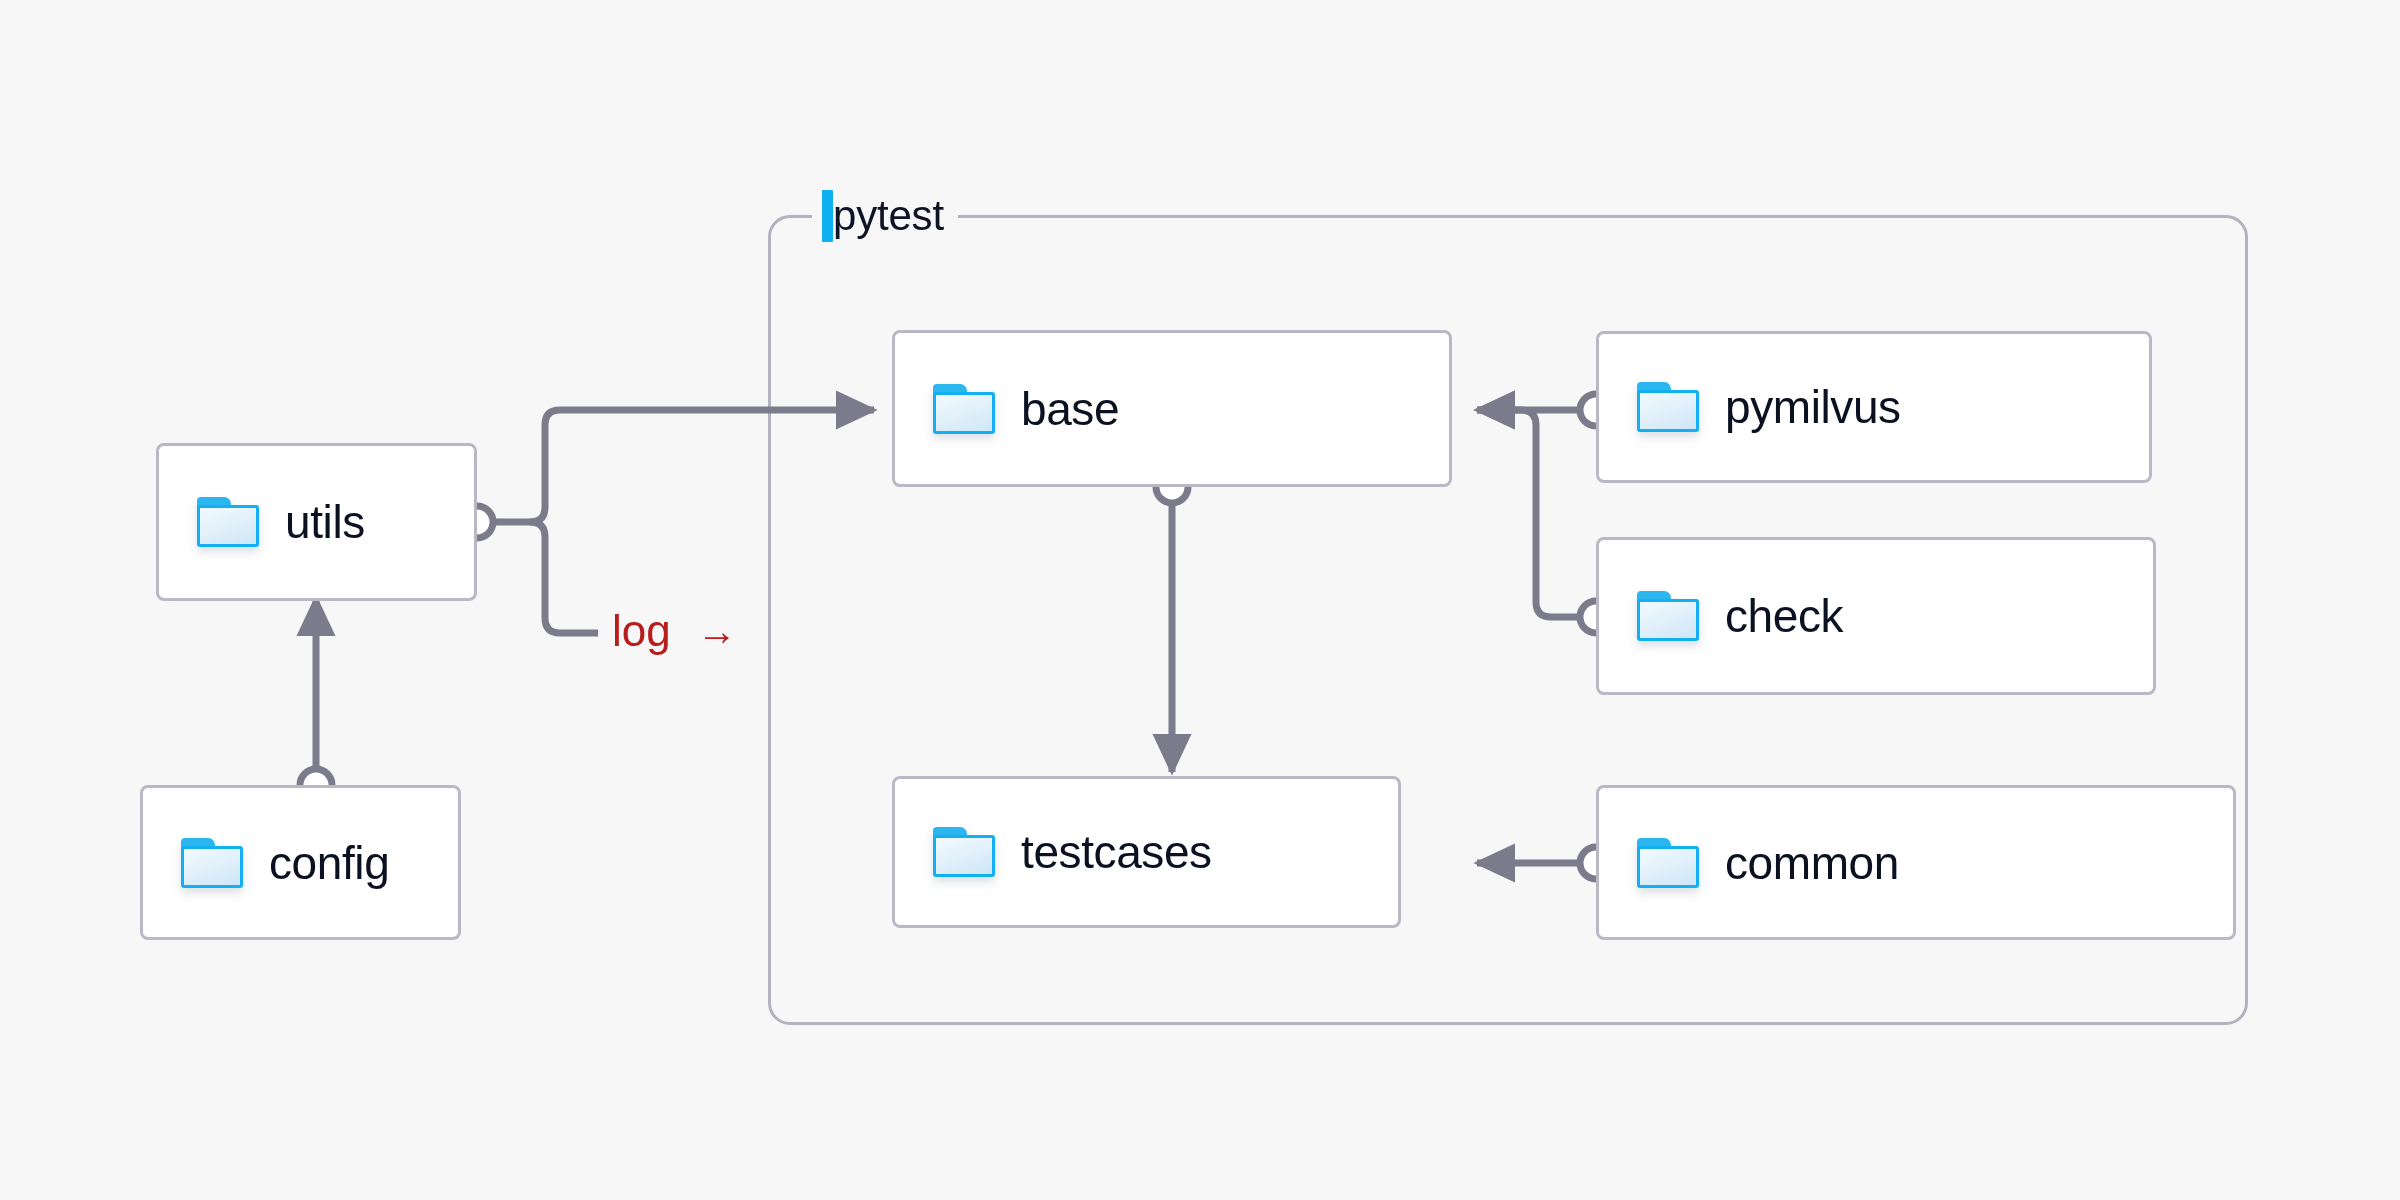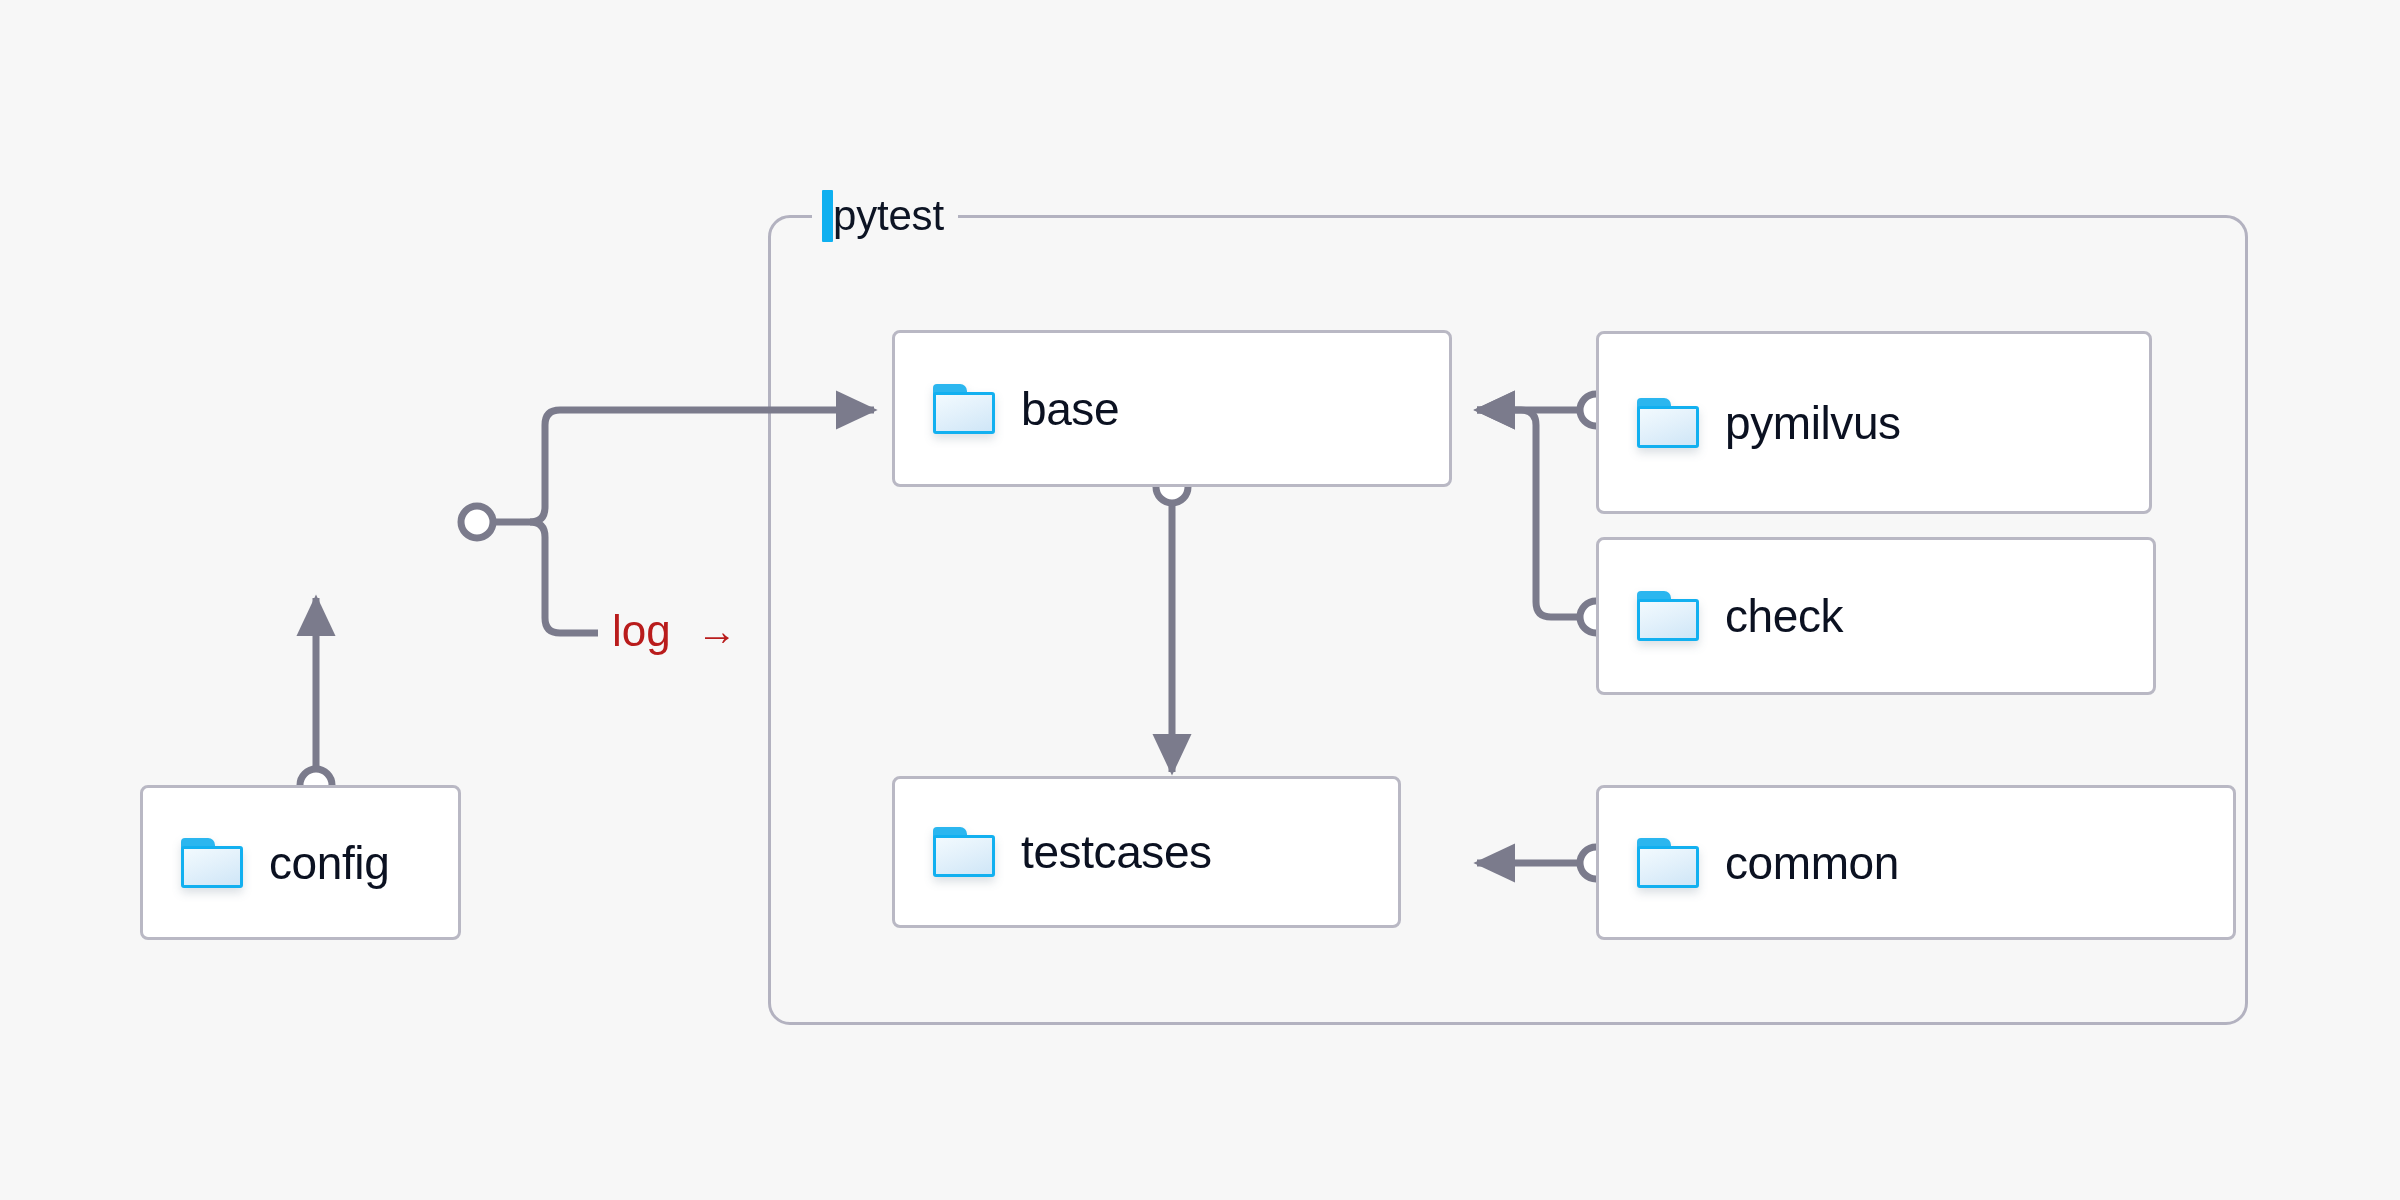--- a/index.html
+++ b/index.html
@@ -184,20 +184,29 @@
     <circle class="port" cx="1596" cy="863" r="16"></circle>
   </svg>
 
   <div class="group" style="left:768px; top:215px; width:1480px; height:810px;"></div>
 
   <div class="group-label" style="left:812px; top:187px;">
     <span class="accent-bar"></span>
     <span class="group-title">pytest</span>
   </div>
 
+  <div class="node" style="left:156px; top:443px; width:321px; height:158px;">
+    <div class="node-inner">
+      <span class="folder-icon">
+        <span class="tab"></span>
+          <span class="body"></span>
+      </span>
+      <span class="node-label">utils</span>
+    </div>
+  </div>
 
   <div class="node" style="left:140px; top:785px; width:321px; height:155px;">
     <div class="node-inner">
       <span class="folder-icon">
         <span class="tab"></span>
           <span class="body"></span>
       </span>
       <span class="node-label">config</span>
     </div>
   </div>
@@ -215,21 +224,21 @@
   <div class="node" style="left:892px; top:776px; width:509px; height:152px;">
     <div class="node-inner">
       <span class="folder-icon">
         <span class="tab"></span>
           <span class="body"></span>
       </span>
       <span class="node-label">testcases</span>
     </div>
   </div>
 
-  <div class="node" style="left:1596px; top:331px; width:556px; height:183px;">
+  <div class="node" style="left:1596px; top:331px; width:556px; height:152px;">
     <div class="node-inner">
       <span class="folder-icon">
         <span class="tab"></span>
           <span class="body"></span>
       </span>
       <span class="node-label">pymilvus</span>
     </div>
   </div>
 
   <div class="node" style="left:1596px; top:537px; width:560px; height:158px;">

